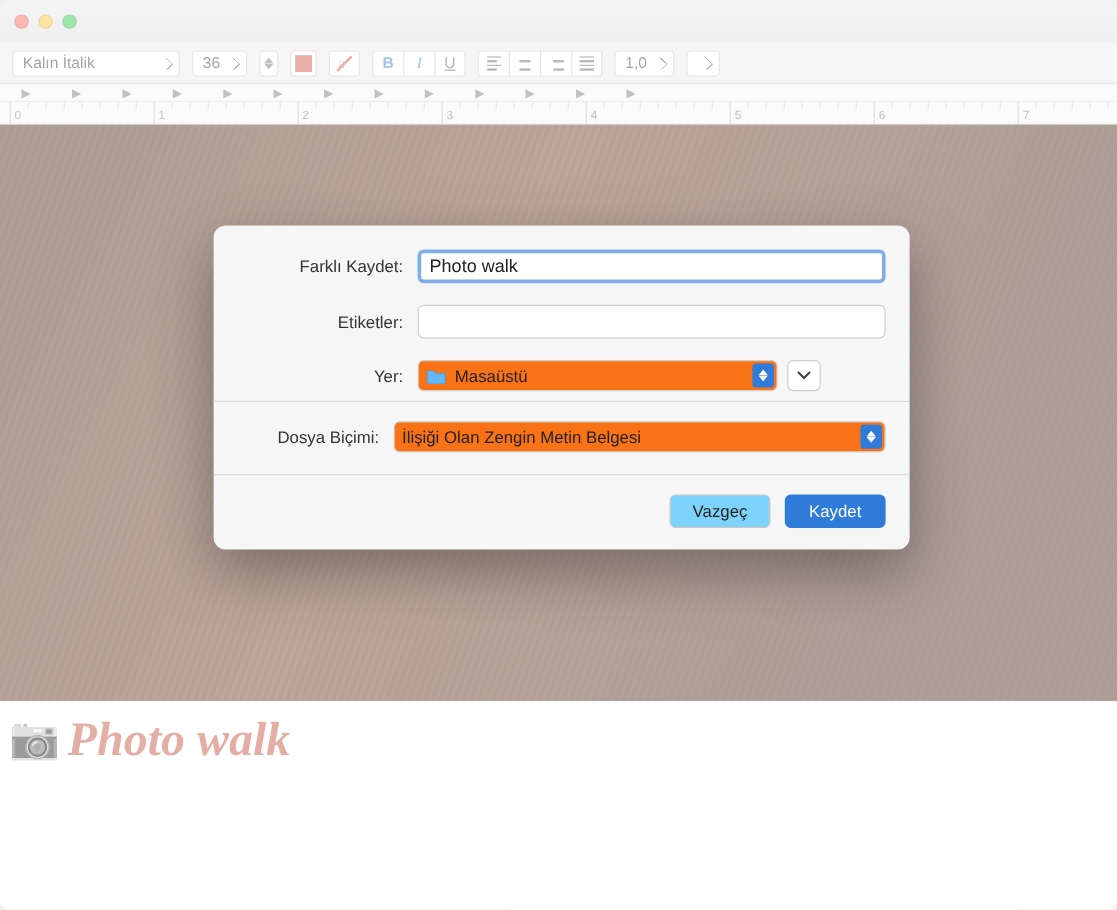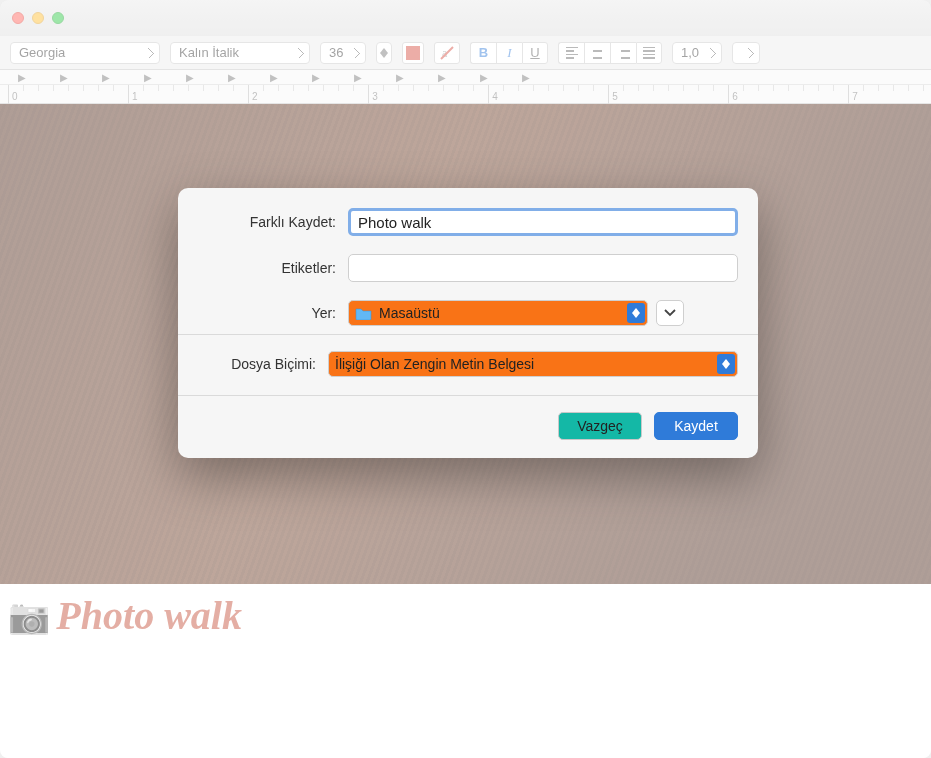--- a/index.html
+++ b/index.html
@@ -185,43 +185,40 @@
   .popup-arrows svg{display:block;}
   .expand-btn{
     width:28px;height:26px;border:1px solid #cfcfcf;border-radius:5px;background:#fff;margin-left:8px;
     display:flex;align-items:center;justify-content:center;
   }
 
   .divider{height:1px;background:#dadada;margin:8px -20px 16px -20px;}
 
   .buttons{display:flex;justify-content:flex-end;gap:12px;margin-top:6px;}
   .btn{
-    min-width:84px;height:28px;border-radius:5px;border:1px solid #c8c8c8;background:#14b8a6;
+    min-width:84px;height:28px;border-radius:5px;border:1px solid #c8c8c8;background:#7dd3fc;
     font-size:14px;color:#222;display:flex;align-items:center;justify-content:center;
   }
   .btn-primary{background:#2f7bd9;border-color:#2f7bd9;color:#fff;font-weight:500;}
 
 </style>
 </head>
 <body>
 
 <div class="window">
 
   <div class="titlebar">
     <div class="traffic">
       <div class="traffic-light tl-close"></div>
       <div class="traffic-light tl-min"></div>
       <div class="traffic-light tl-max"></div>
     </div>
   </div>
 
   <div class="toolbar">
-    <div class="dropdown dd-font">
-      <span>Georgia</span>
-    </div>
     <div class="dropdown dd-style">
       <span>Kalın İtalik</span>
     </div>
     <div class="dropdown dd-size">
       <span>36</span>
     </div>
     <div class="size-step">
       <svg width="8" height="5">
           <polygon points="4,0 8,5 0,5" fill="#777"></polygon>
         </svg>

